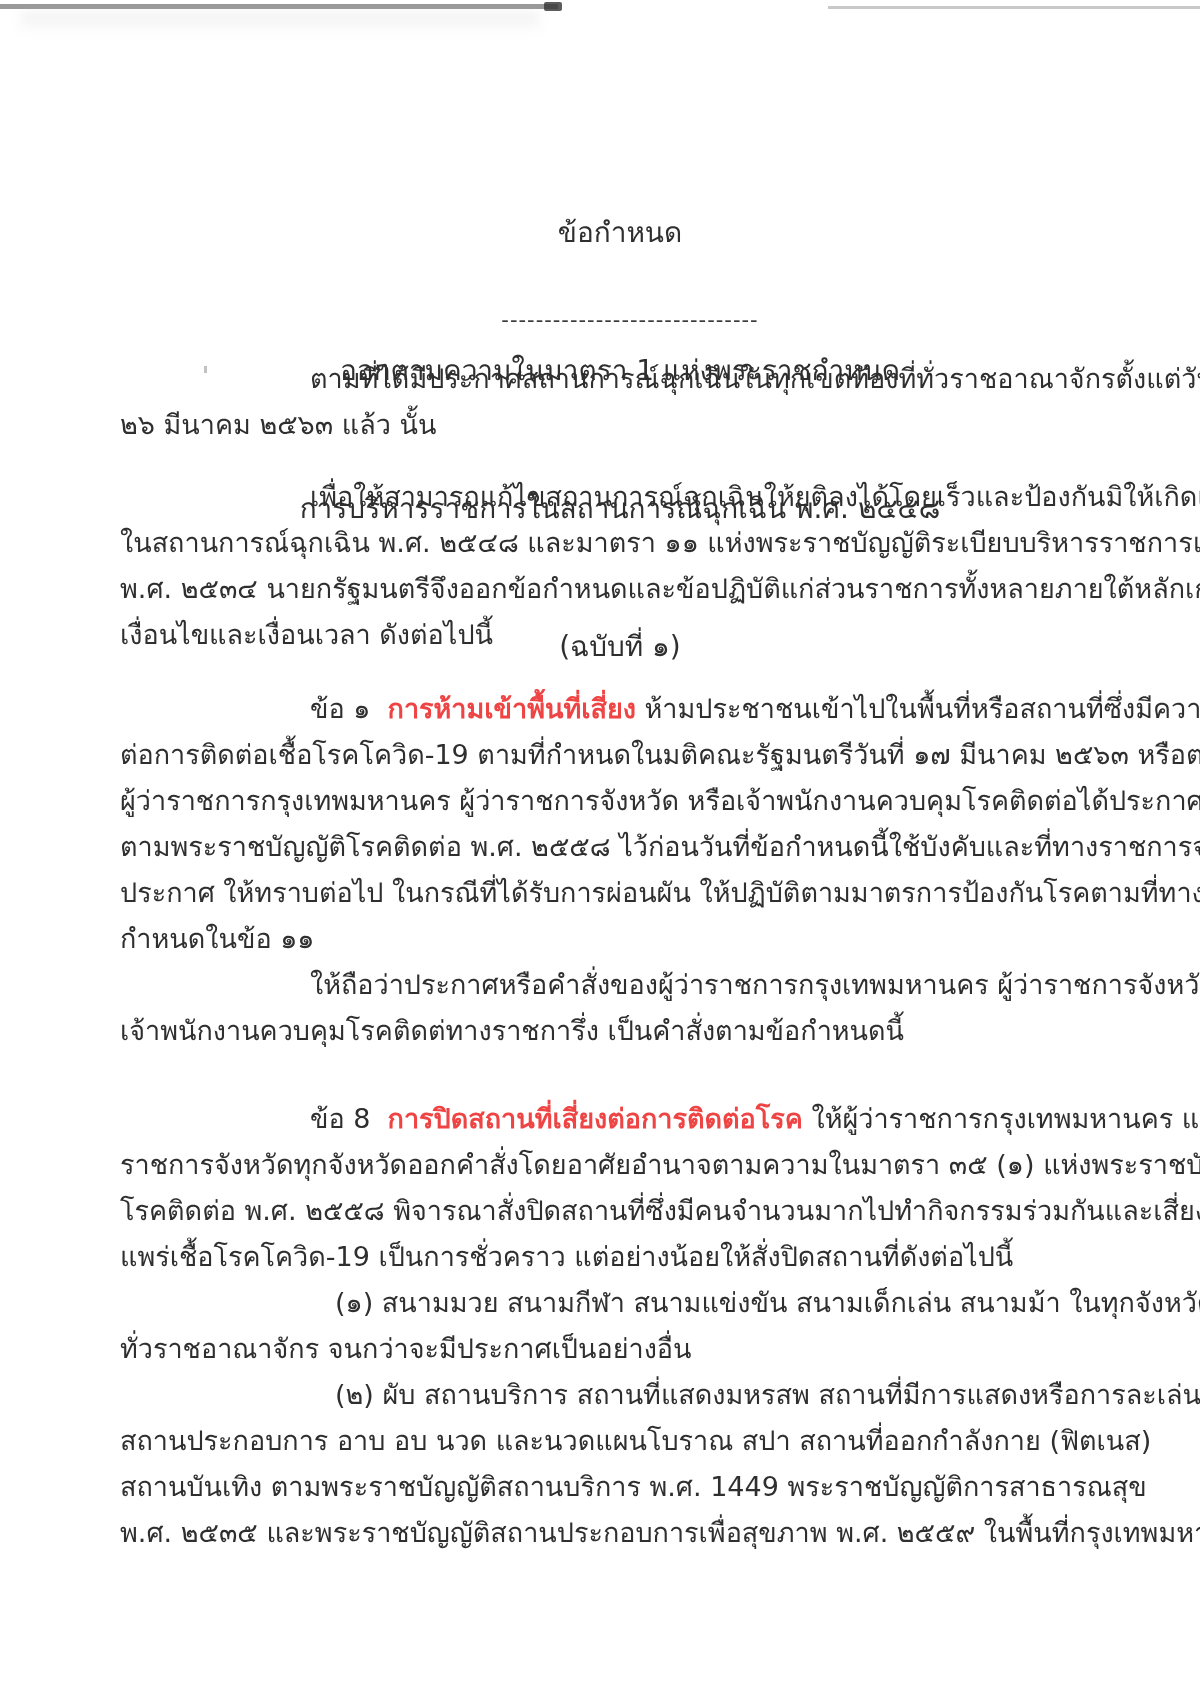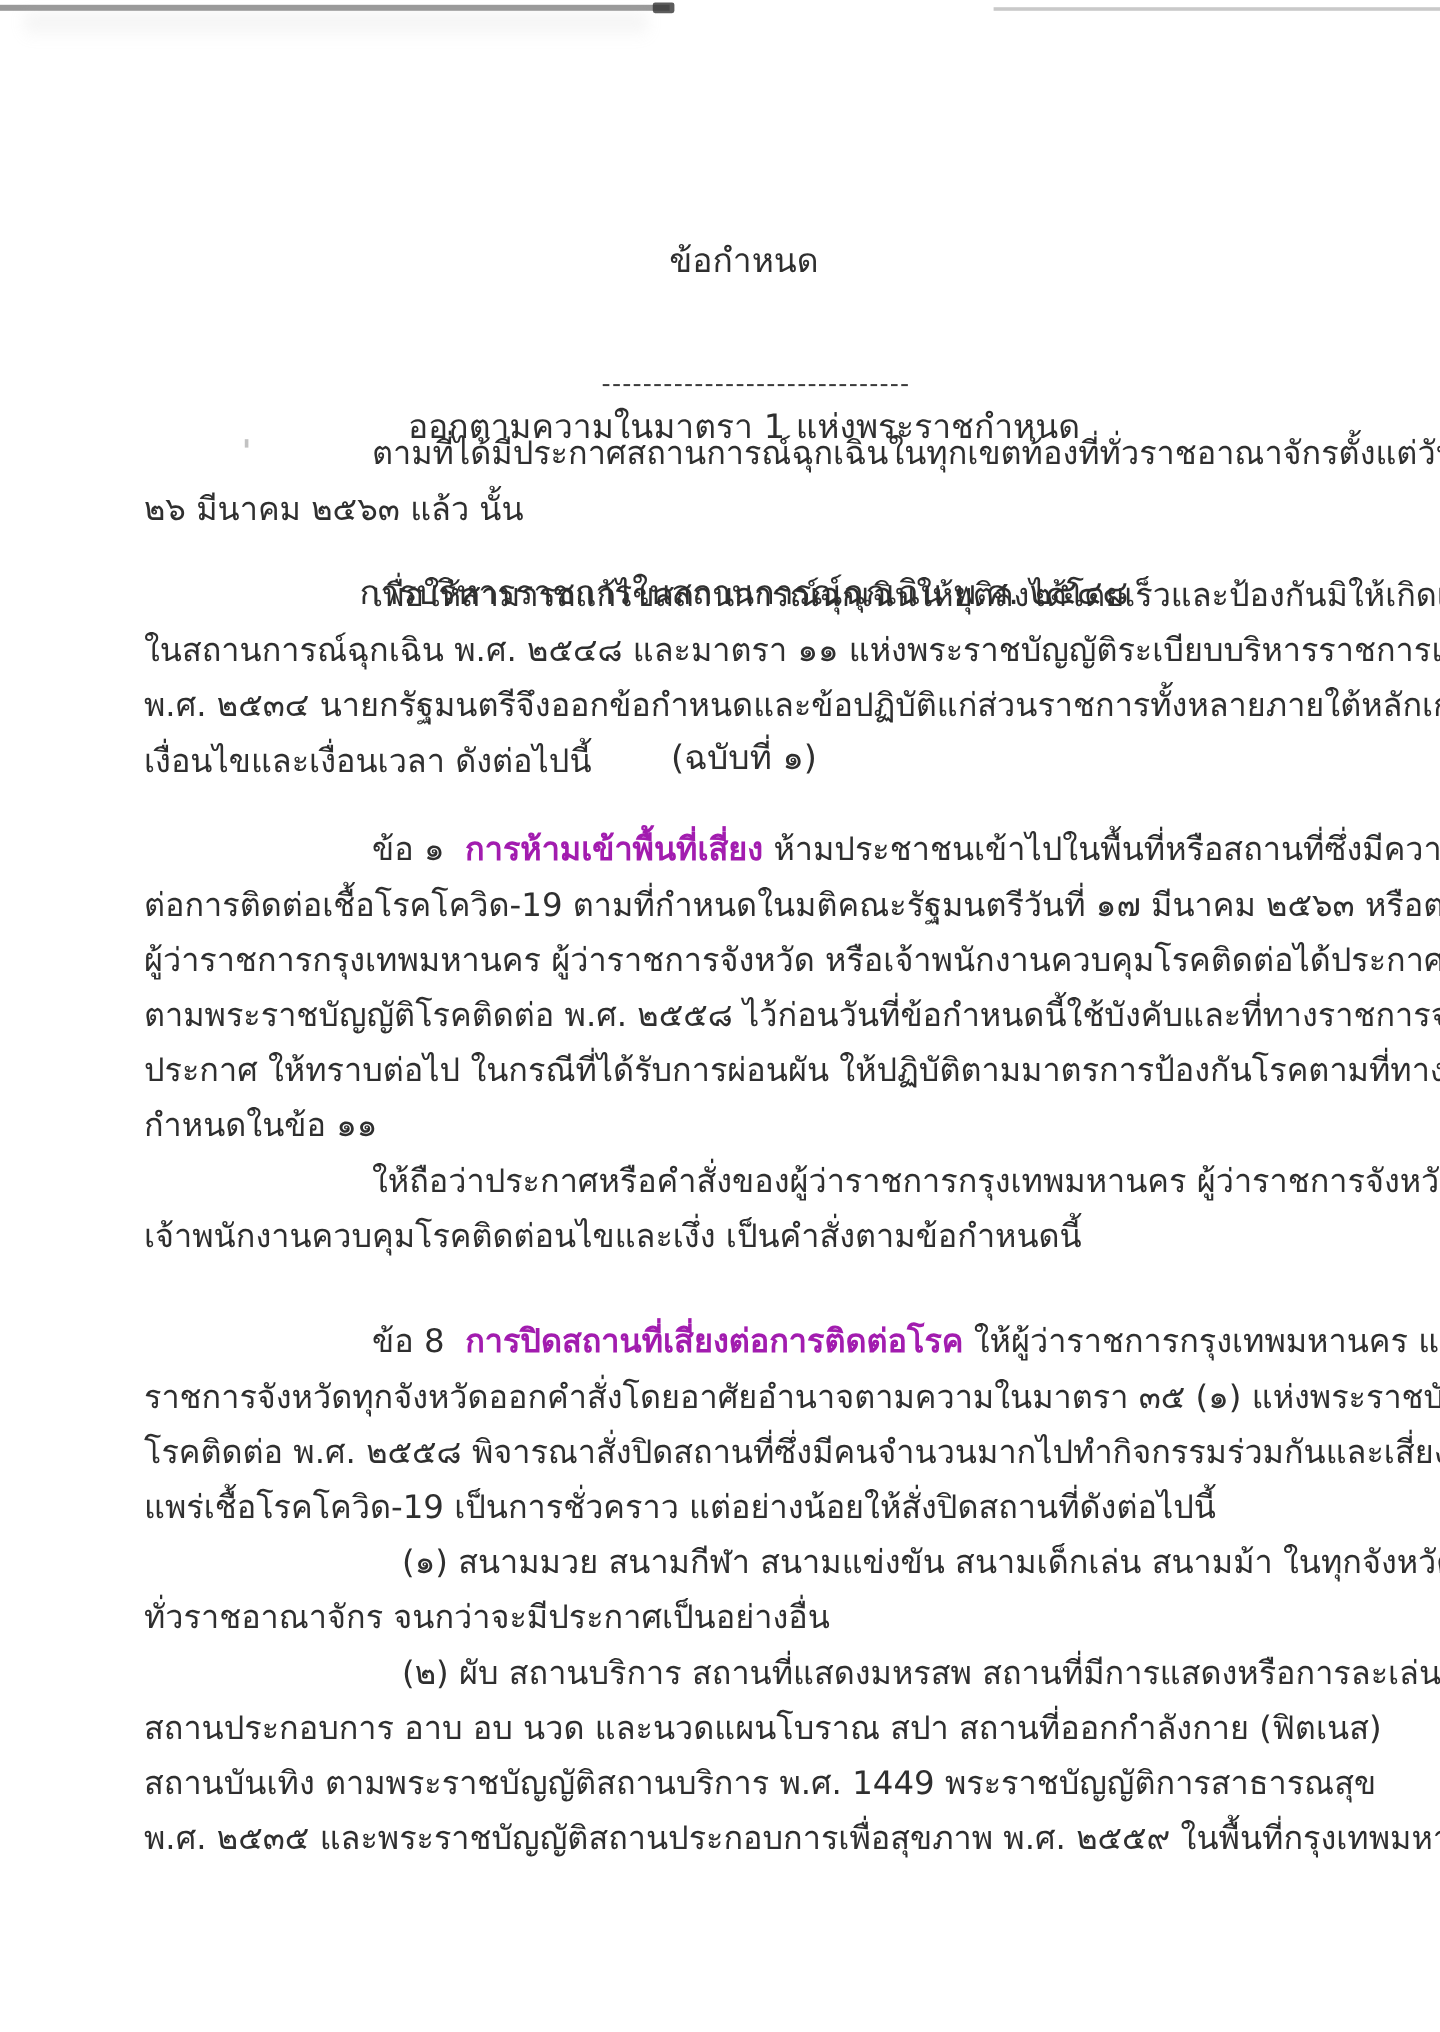--- a/index.html
+++ b/index.html
@@ -13,40 +13,40 @@
   }
   
   .art1{position:absolute;top:4px;left:0;width:558px;height:5px;background:#555;opacity:.6;}
   .art2{position:absolute;top:2px;left:544px;width:18px;height:9px;background:#333;opacity:.8;border-radius:2px;}
   .art3{position:absolute;top:6px;left:828px;width:372px;height:3px;background:#888;opacity:.45;}
   .art4{position:absolute;top:12px;left:20px;width:520px;height:22px;
         background:linear-gradient(#b9b9b9,transparent);opacity:.22;filter:blur(6px);}
   .art5{position:absolute;top:366px;left:204px;width:3px;height:7px;background:#9a9a9a;opacity:.6;}
 
   .title-block{
-    position:absolute;top:103px;left:40px;width:1160px;
+    position:absolute;top:118px;left:40px;width:1160px;
     text-align:center;font-size:28px;line-height:46px;white-space:pre;
   }
   .separator{
     position:absolute;top:308px;left:40px;width:1180px;
     text-align:center;font-size:21px;letter-spacing:1px;color:#3a3a3a;white-space:pre;
   }
   .body-block{
     position:absolute;top:356px;left:120px;width:1000px;
     font-size:27px;line-height:46px;
   }
   .para{margin:0;}
   .para:nth-child(2){margin-top:26px;}
   .para:nth-child(3){margin-top:28px;}
   .para:nth-child(5){margin-top:42px;}
   .line{white-space:pre;}
   .indent-first{padding-left:190px;}
   .indent-item{padding-left:215px;}
   .seg{color:#2f2f2f;}
-  .seg.bold{font-weight:bold;color:#a21caf;}
+  .seg.bold{font-weight:bold;color:#ef4444;}
 </style>
 </head>
 <body>
 
 <div class="page">
 
   <div class="art1"></div>
   <div class="art2"></div>
   <div class="art3"></div>
   <div class="art4"></div>
@@ -75,21 +75,21 @@
       <div class="para">
         <div class="line indent-first"><span class="seg">ข้อ ๑  </span><span class="seg bold">การห้ามเข้าพื้นที่เสี่ยง</span><span class="seg"> ห้ามประชาชนเข้าไปในพื้นที่หรือสถานที่ซึ่งมีความเสี่ยง</span></div>
         <div class="line"><span class="seg">ต่อการติดต่อเชื้อโรคโควิด-19 ตามที่กำหนดในมติคณะรัฐมนตรีวันที่ ๑๗ มีนาคม ๒๕๖๓ หรือตามที่</span></div>
         <div class="line"><span class="seg">ผู้ว่าราชการกรุงเทพมหานคร ผู้ว่าราชการจังหวัด หรือเจ้าพนักงานควบคุมโรคติดต่อได้ประกาศหรือสั่ง</span></div>
         <div class="line"><span class="seg">ตามพระราชบัญญัติโรคติดต่อ พ.ศ. ๒๕๕๘ ไว้ก่อนวันที่ข้อกำหนดนี้ใช้บังคับและที่ทางราชการจะ</span></div>
         <div class="line"><span class="seg">ประกาศ ให้ทราบต่อไป ในกรณีที่ได้รับการผ่อนผัน ให้ปฏิบัติตามมาตรการป้องกันโรคตามที่ทางราชการ</span></div>
         <div class="line"><span class="seg">กำหนดในข้อ ๑๑</span></div>
       </div>
       <div class="para">
         <div class="line indent-first"><span class="seg">ให้ถือว่าประกาศหรือคำสั่งของผู้ว่าราชการกรุงเทพมหานคร ผู้ว่าราชการจังหวัดหรือ</span></div>
-        <div class="line"><span class="seg">เจ้าพนักงานควบคุมโรคติดต่อนไขและเงึ่ง เป็นคำสั่งตามข้อกำหนดนี้</span></div>
+        <div class="line"><span class="seg">เจ้าพนักงานควบคุมโรคติดต่ทางราชการึ่ง เป็นคำสั่งตามข้อกำหนดนี้</span></div>
       </div>
       <div class="para">
         <div class="line indent-first"><span class="seg">ข้อ 8  </span><span class="seg bold">การปิดสถานที่เสี่ยงต่อการติดต่อโรค</span><span class="seg"> ให้ผู้ว่าราชการกรุงเทพมหานคร และผู้ว่า</span></div>
         <div class="line"><span class="seg">ราชการจังหวัดทุกจังหวัดออกคำสั่งโดยอาศัยอำนาจตามความในมาตรา ๓๕ (๑) แห่งพระราชบัญญัติ</span></div>
         <div class="line"><span class="seg">โรคติดต่อ พ.ศ. ๒๕๕๘ พิจารณาสั่งปิดสถานที่ซึ่งมีคนจำนวนมากไปทำกิจกรรมร่วมกันและเสี่ยงต่อการ</span></div>
         <div class="line"><span class="seg">แพร่เชื้อโรคโควิด-19 เป็นการชั่วคราว แต่อย่างน้อยให้สั่งปิดสถานที่ดังต่อไปนี้</span></div>
       </div>
       <div class="para">
         <div class="line indent-item"><span class="seg">(๑) สนามมวย สนามกีฬา สนามแข่งขัน สนามเด็กเล่น สนามม้า ในทุกจังหวัด</span></div>
         <div class="line"><span class="seg">ทั่วราชอาณาจักร จนกว่าจะมีประกาศเป็นอย่างอื่น</span></div>

